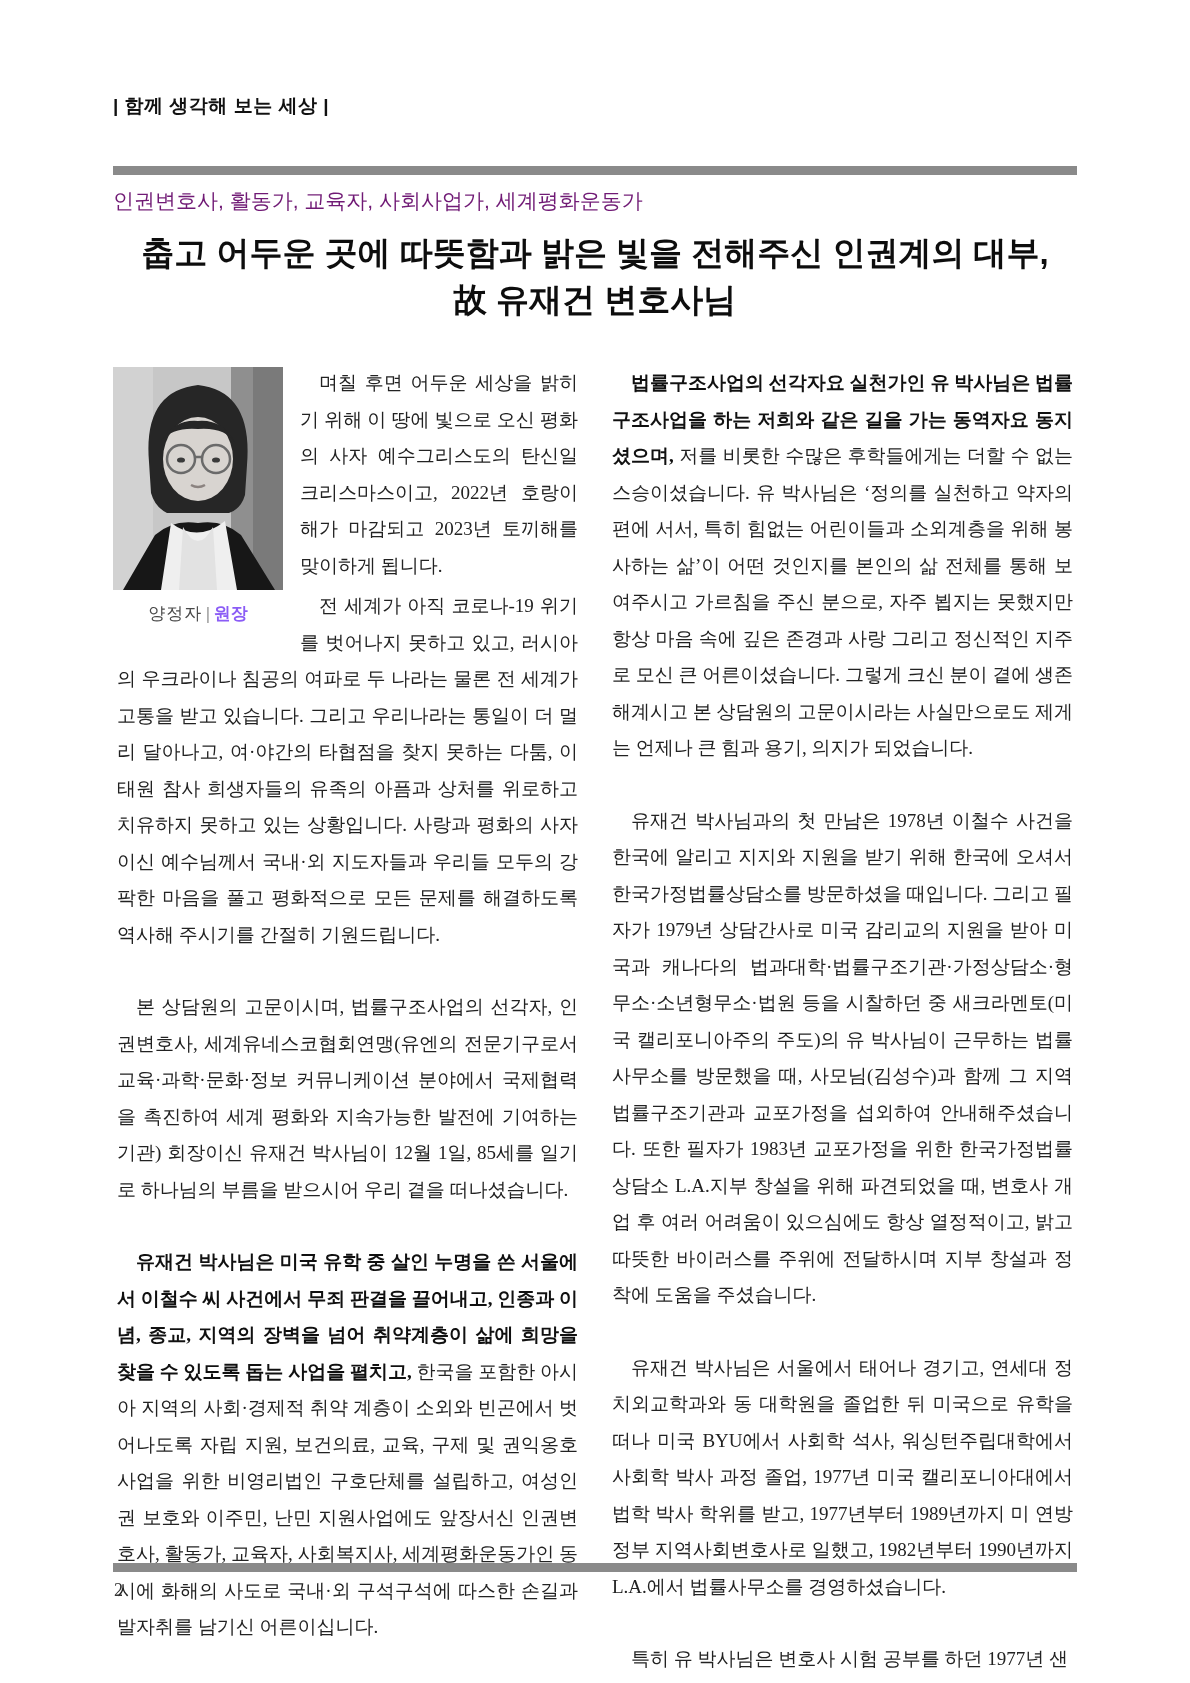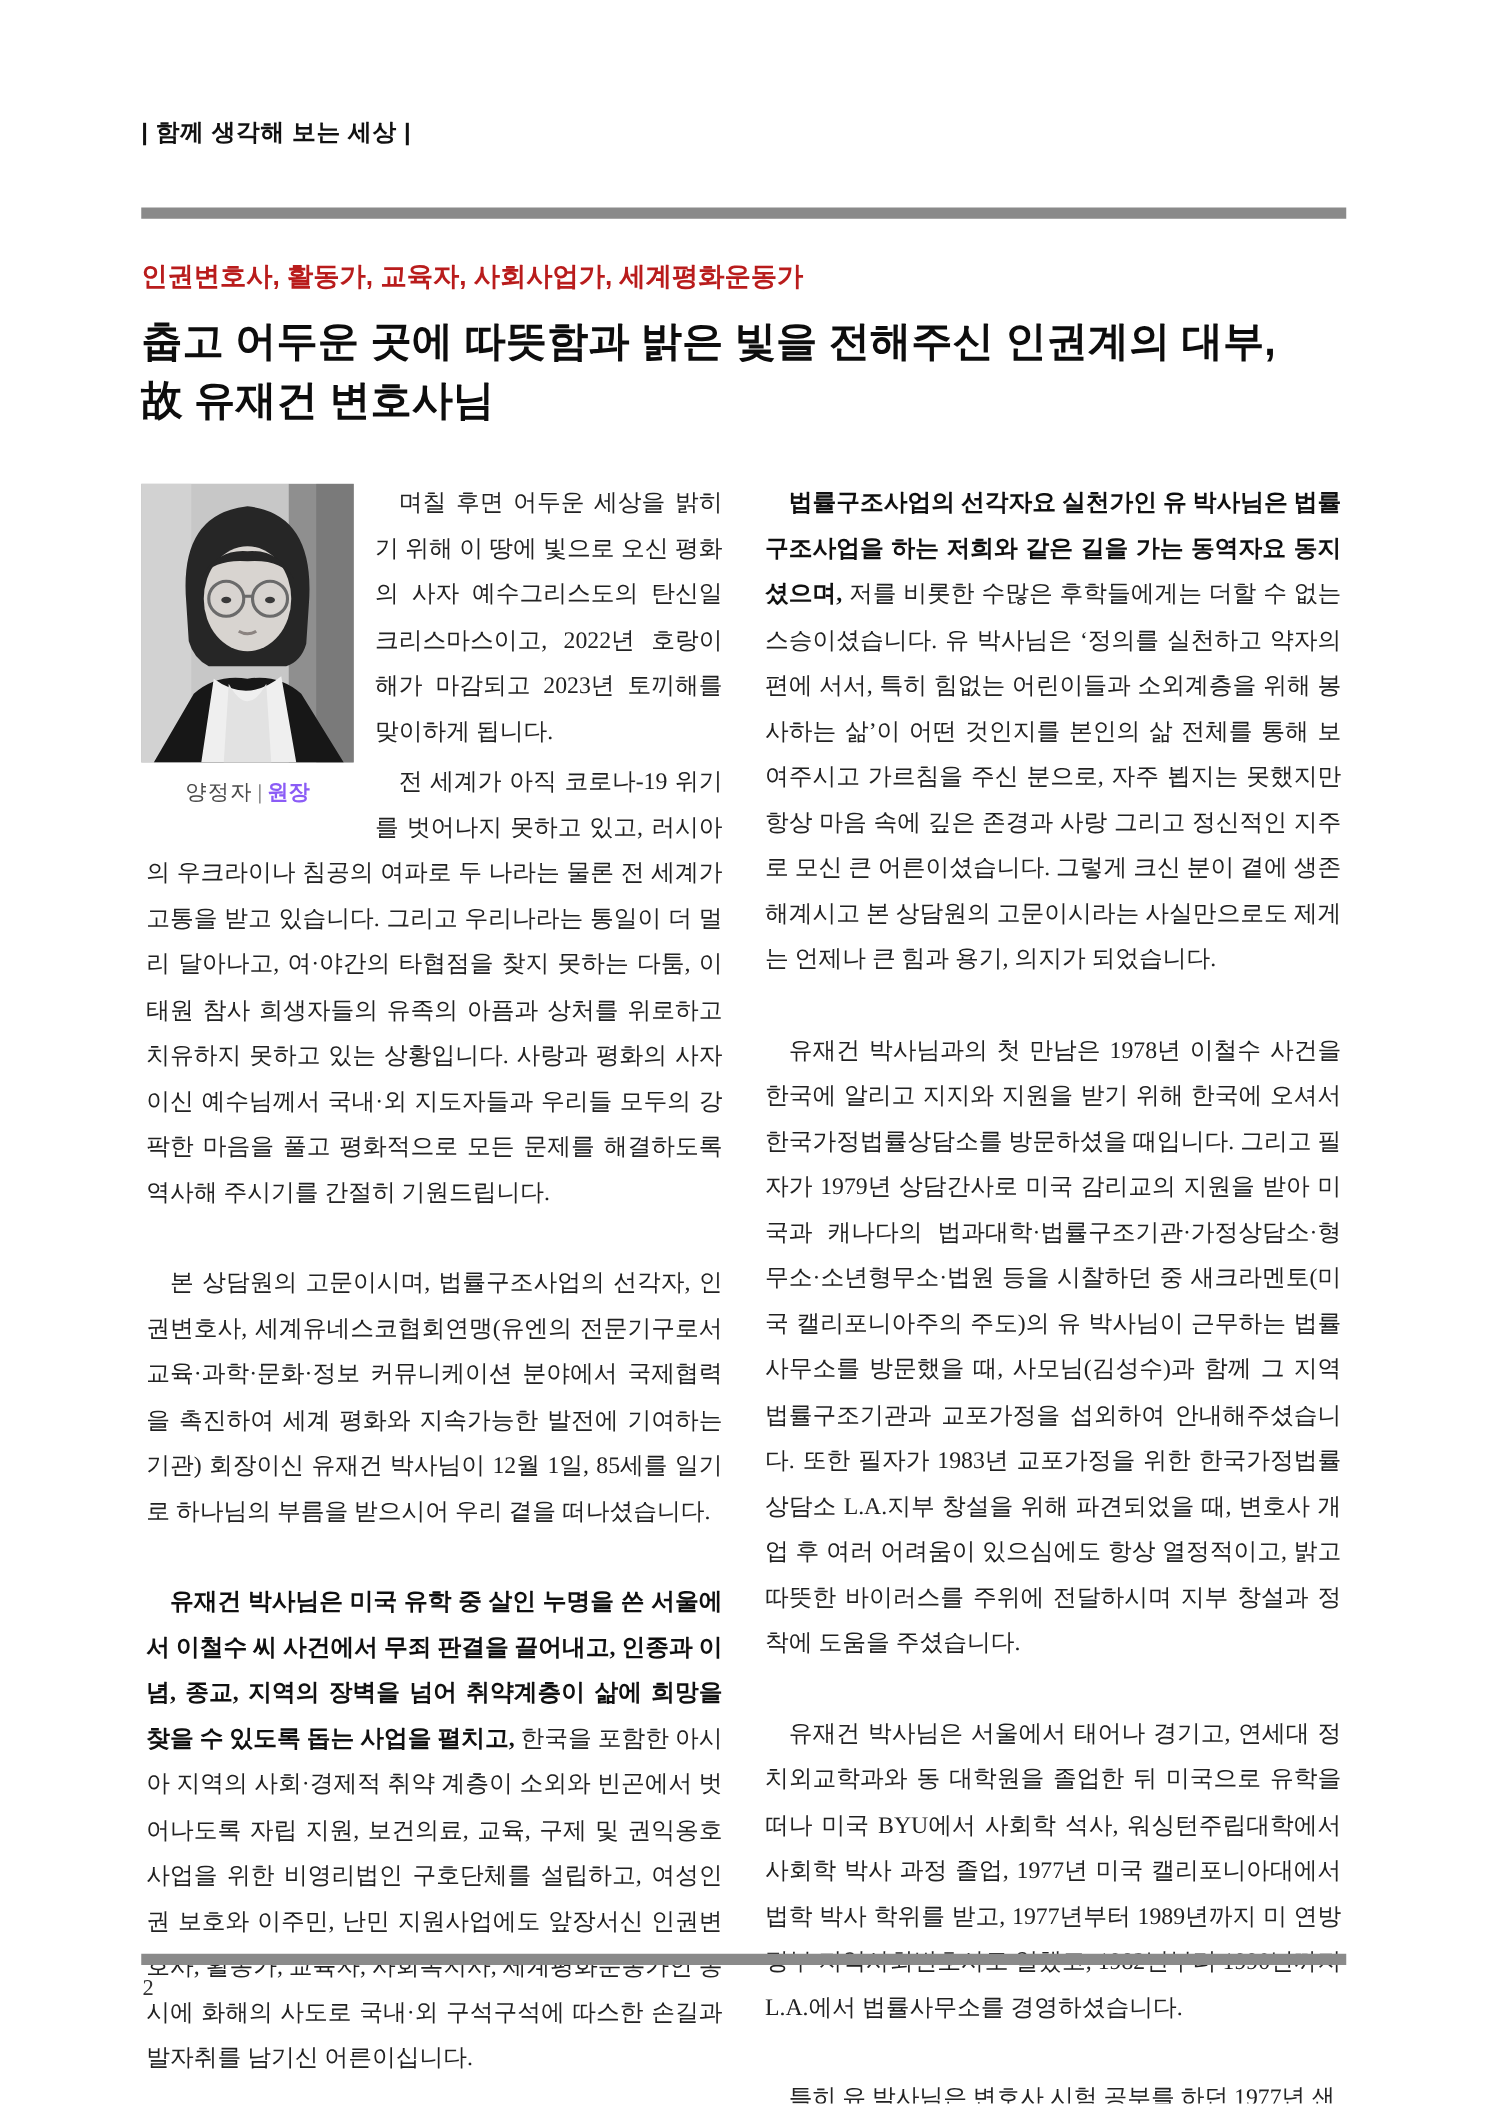--- a/index.html
+++ b/index.html
@@ -25,28 +25,29 @@
     letter-spacing: 0.5px;
     color: #111111;
   }
   .rule {
     height: 9px;
     background: #8a8a8a;
     border: none;
   }
   .rule-top { margin-top: 47px; }
   .kicker {
-    margin-top: 32px;
+    margin-top: 12px;
     font-family: "Liberation Sans", "DejaVu Sans", sans-serif;
-    font-weight: bold;
+    font-weight: normal;
     font-size: 21px;
-    color: #b91c1c;
+    color: #701a75;
   }
   .article-title {
     margin-top: 14px;
+    text-align: center;
     font-family: "Liberation Sans", "DejaVu Sans", sans-serif;
     font-weight: bold;
     font-size: 33px;
     line-height: 47px;
     color: #0d0d0d;
   }
   .article-title .tline { display: block; }
   .columns {
     margin-top: 38px;
     display: flex;

